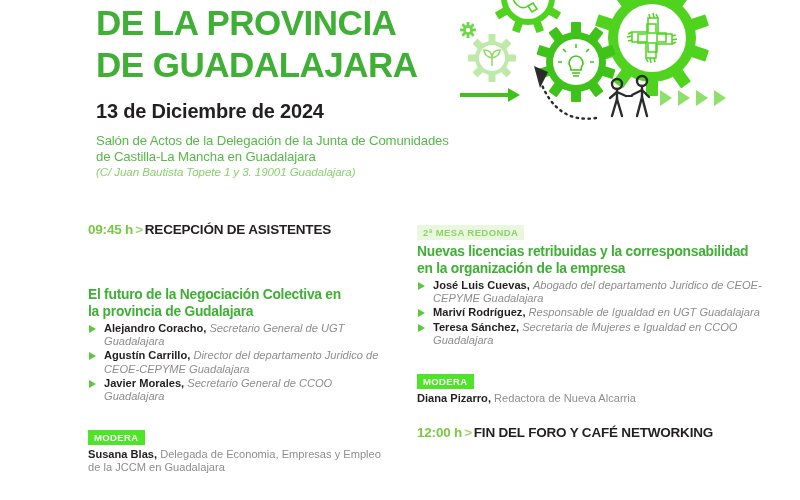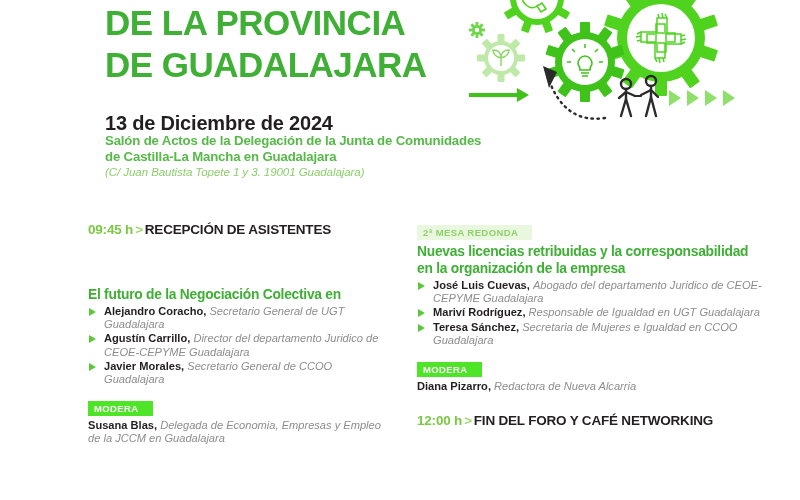--- a/index.html
+++ b/index.html
@@ -12,55 +12,55 @@
     height: 500px;
     overflow: hidden;
     position: relative;
     font-family: "Liberation Sans", sans-serif;
     color: #231f20;
   }
 
   
   .header {
     position: absolute;
-    left: 17px; top: 0;
+    left: 8px; top: 0;
     width: 672px;
     height: 200px;
   }
   .title-block {
     position: absolute;
     left: 88px;
     top: 2px;
     width: 420px;
   }
   .title-line {
     font-size: 35px;
     line-height: 42px;
     font-weight: 700;
     letter-spacing: -0.5px;
     color: #3faf35;
     white-space: nowrap;
   }
   .event-date {
-    margin-top: 26px;
+    margin-top: 14px;
     font-size: 20px;
     font-weight: 700;
     color: #231f20;
     letter-spacing: -0.2px;
   }
   .venue {
     position: absolute;
     left: 88px;
     top: 133px;
     width: 470px;
   }
   .venue-line {
     font-size: 13.2px;
     line-height: 15.5px;
-    font-weight: 700;
+    font-weight: 400;
     color: #56b948;
     letter-spacing: -0.15px;
   }
   .venue-address {
     margin-top: 1px;
     font-size: 11.6px;
     line-height: 13px;
     font-style: italic;
     font-weight: 400;
     color: #8ccf6e;
@@ -116,21 +116,21 @@
     color: #3faf35;
     letter-spacing: -0.2px;
     margin-top: 2px;
   }
 
   .badge {
     display: inline-block;
     font-size: 9.5px;
     font-weight: 700;
     letter-spacing: 0.4px;
-    padding: 2px 14px 2px 6px;
+    padding: 2px 6px 2px 6px;
     line-height: 11px;
   }
   .badge-mesa {
     background: #e9f7df;
     color: #8fd06a;
   }
   .badge-modera {
     background: #4ee428;
     color: #ffffff;
   }
@@ -166,34 +166,34 @@
     font-weight: 700;
     color: #231f20;
     font-style: normal;
   }
   .speaker .rl {
     font-style: italic;
     color: #8d8d8d;
   }
 
   .modera-block {
-    margin-top: 12px;
+    margin-top: 24px;
   }
   .modera-person {
     font-size: 11.1px;
     line-height: 13.2px;
     color: #8d8d8d;
     margin-top: 3px;
   }
   .modera-person .nm {
     font-weight: 700;
     color: #231f20;
     font-style: normal;
   }
-  .modera-person .rl { font-style: italic; }
+  .modera-person .rl { }
   .gap-m { height: 20px; }
   .gap-l { height: 26px; }
 </style>
 </head>
 <body>
 
 <div class="header">
 
   <div class="title-block">
     <div class="title-line">DE LA PROVINCIA</div>
@@ -388,20 +388,21 @@
     </div>
 
     <div class="gap-m"></div>
 
 
     <div class="gap-l"></div>
 
     <div class="panel">
       <div class="mesa-title">
         <div>El futuro de la Negociación Colectiva en</div>
+        <div>la provincia de Gudalajara</div>
       </div>
 
       <div class="speaker">
         <span class="tri"></span>
         <span class="nm">Alejandro Coracho,</span>
         <span class="rl">Secretario General de UGT Guadalajara</span>
       </div>
       <div class="speaker">
         <span class="tri"></span>
         <span class="nm">Agustín Carrillo,</span>

